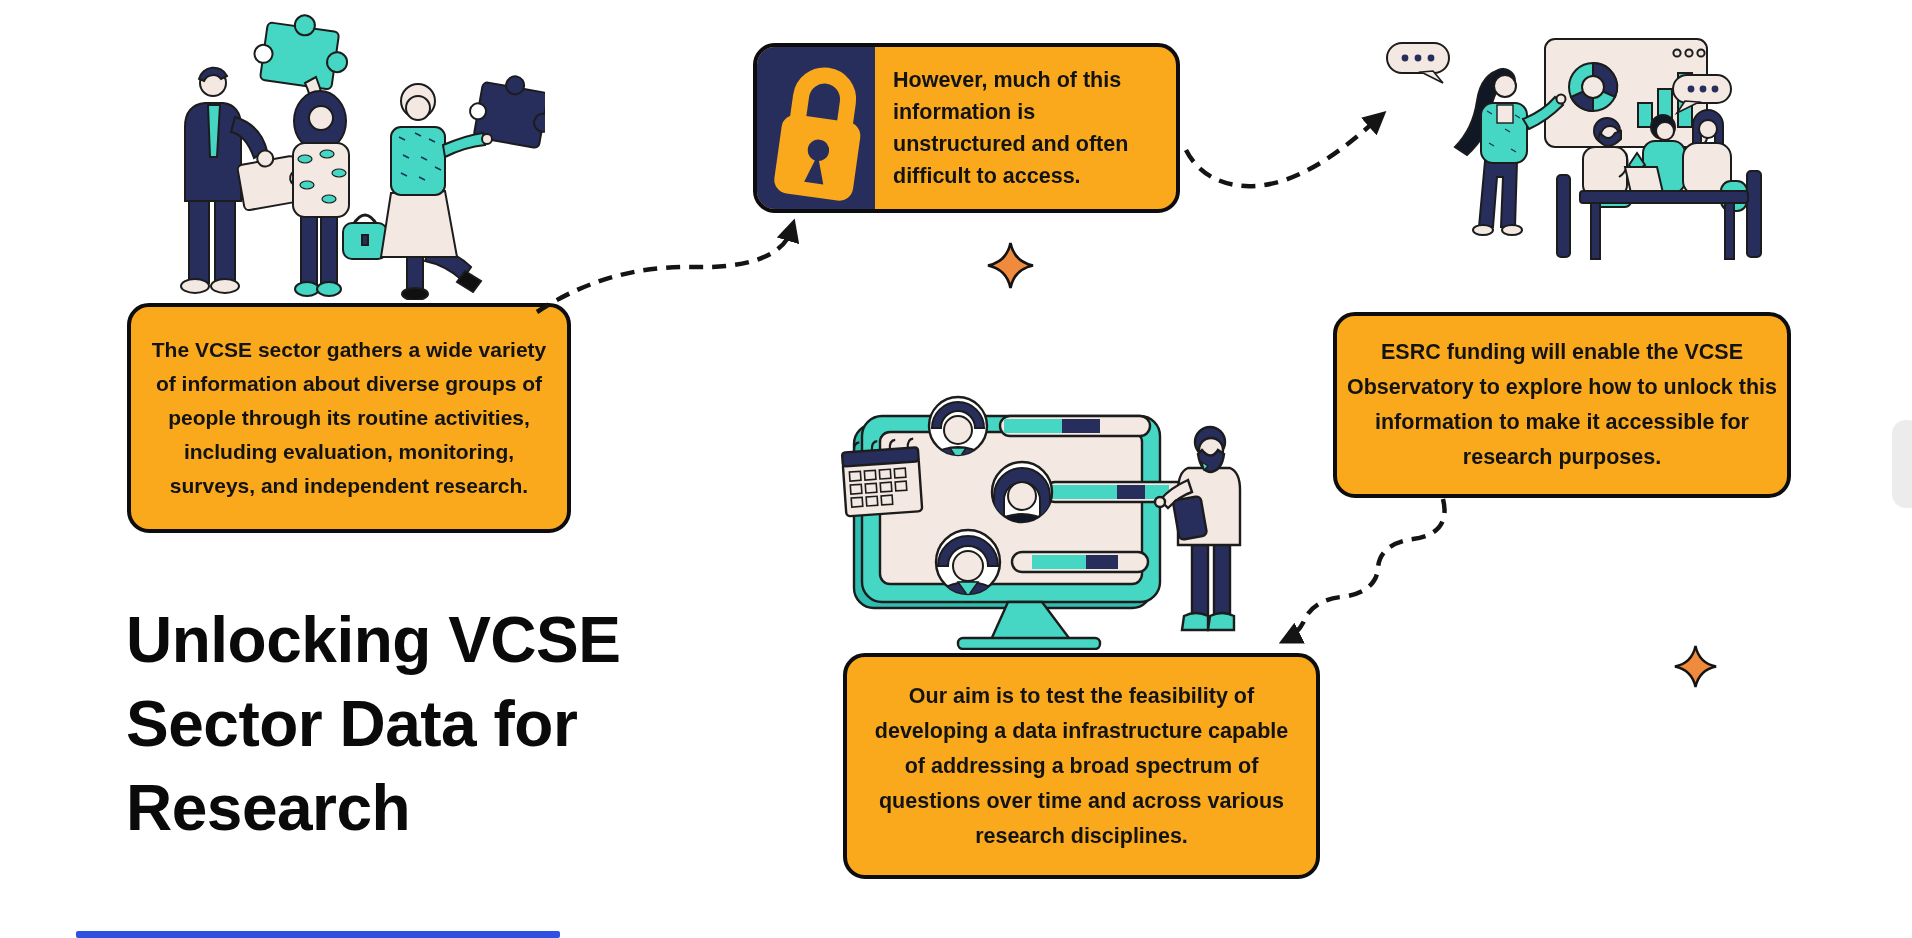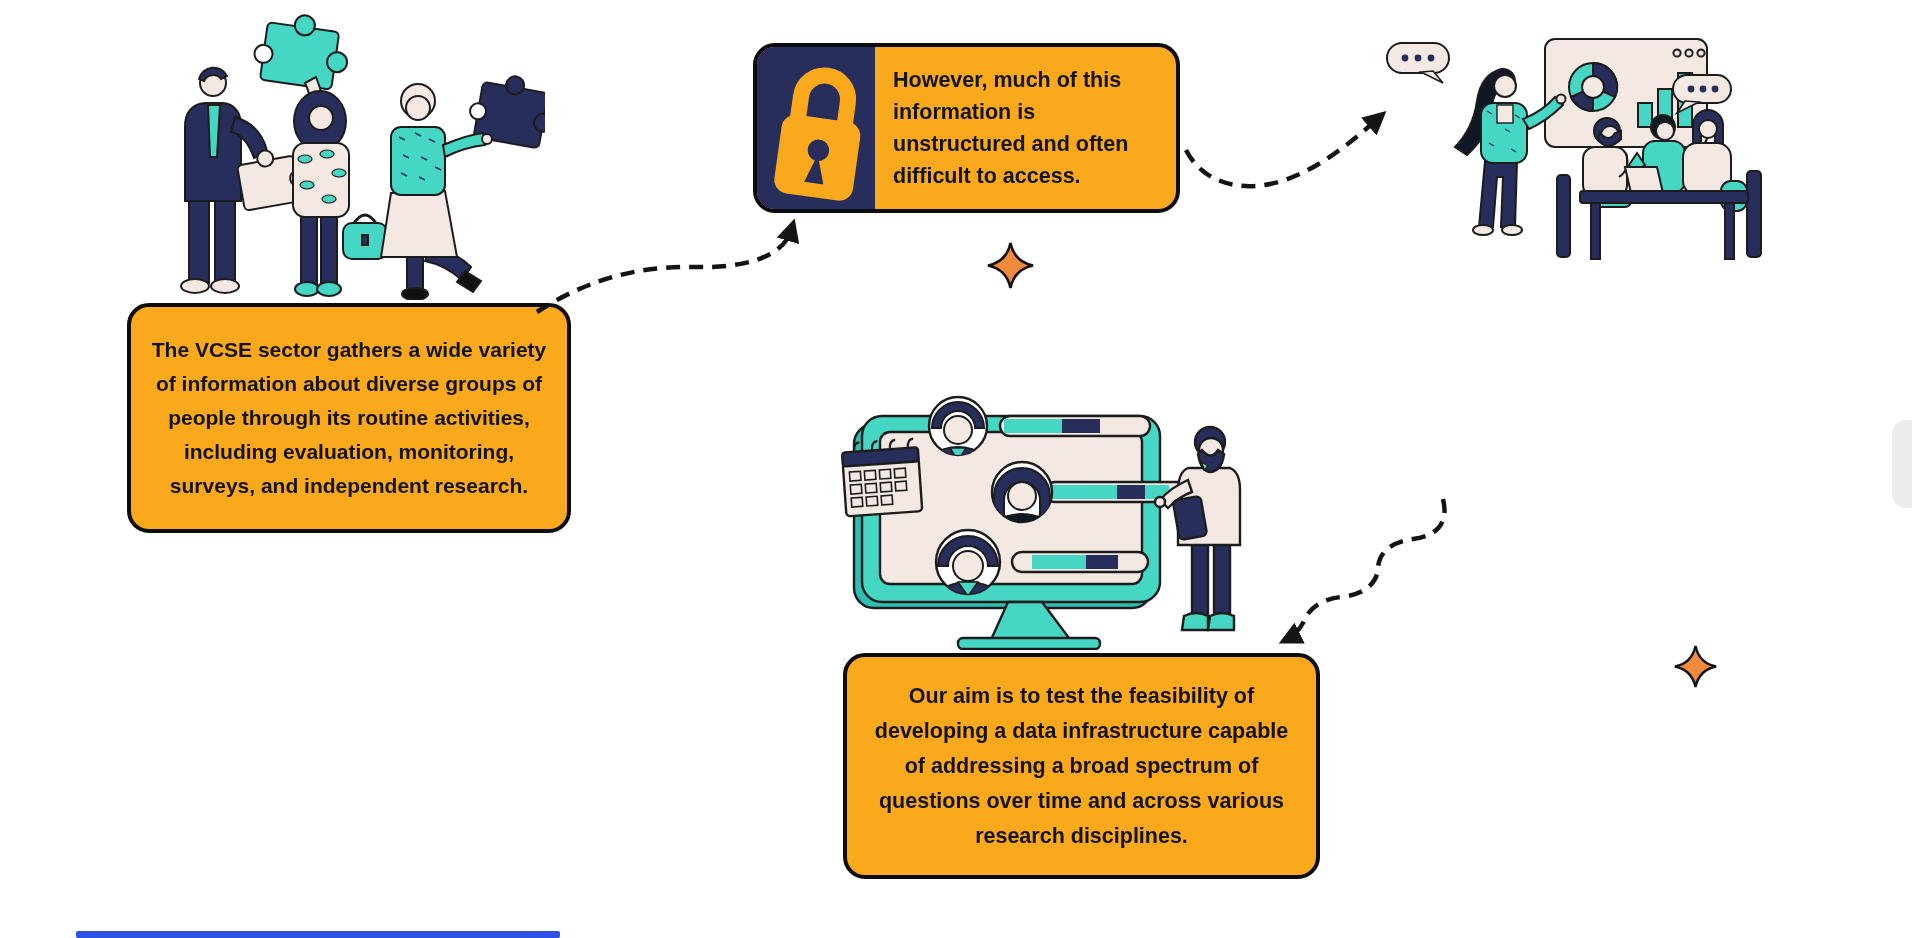--- a/index.html
+++ b/index.html
@@ -223,20 +223,23 @@
 
       <g>
         <polygon points="240,142 272,142 278,168 246,168" fill="#F3E8E2"></polygon>
         <rect x="195" y="166" width="168" height="12" rx="3" fill="#272E5C"></rect>
         <rect x="206" y="178" width="9" height="56" fill="#272E5C"></rect>
         <rect x="340" y="178" width="9" height="56" fill="#272E5C"></rect>
       </g>
     </g>
   </svg>
 
+  <div class="ybox box-esrc">
+    <div class="txt">ESRC funding will enable the VCSE Observatory to explore how to unlock this information to make it accessible for research purposes.</div>
+  </div>
 
   <svg class="abs" style="left:840px;top:330px;" width="420" height="320" viewBox="0 0 420 320">
     <defs>
       <clipPath id="av1c">
           <circle cx="118" cy="96" r="29"></circle>
         </clipPath>
       <clipPath id="av2c">
           <circle cx="182" cy="162" r="30"></circle>
         </clipPath>
       <clipPath id="av3c">
@@ -335,20 +338,25 @@
         <path d="M358 124 Q361 142 371 142 Q382 140 384 124 L378 120 Q371 131 362 120 Z" fill="#272E5C"></path>
         <path d="M362 132 l6 4 l-4 4 z" fill="#45D6C4" stroke-width="1.2"></path>
       </g>
     </g>
   </svg>
 
   <div class="ybox box-aim">
     <div class="txt">Our aim is to test the feasibility of developing a data infrastructure capable of addressing a broad spectrum of questions over time and across various research disciplines.</div>
   </div>
 
+  <div class="title">
+    <div>Unlocking VCSE</div>
+    <div>Sector Data for</div>
+    <div>Research</div>
+  </div>
 
   <svg class="abs sparkle1" width="47" height="47" viewBox="0 0 46 46">
     <path d="M23 1 C25.5 13 33 20.5 45 23 C33 25.5 25.5 33 23 45 C20.5 33 13 25.5 1 23 C13 20.5 20.5 13 23 1 Z" fill="#F08A3C" stroke="#131313" stroke-width="2.6"></path>
   </svg>
   <svg class="abs sparkle2" width="43" height="43" viewBox="0 0 46 46">
     <path d="M23 1 C25.5 13 33 20.5 45 23 C33 25.5 25.5 33 23 45 C20.5 33 13 25.5 1 23 C13 20.5 20.5 13 23 1 Z" fill="#F08A3C" stroke="#131313" stroke-width="2.6"></path>
   </svg>
 
   <svg class="abs" style="left:0;top:0;pointer-events:none;" width="1912" height="938" viewBox="0 0 1912 938">
     <defs>

